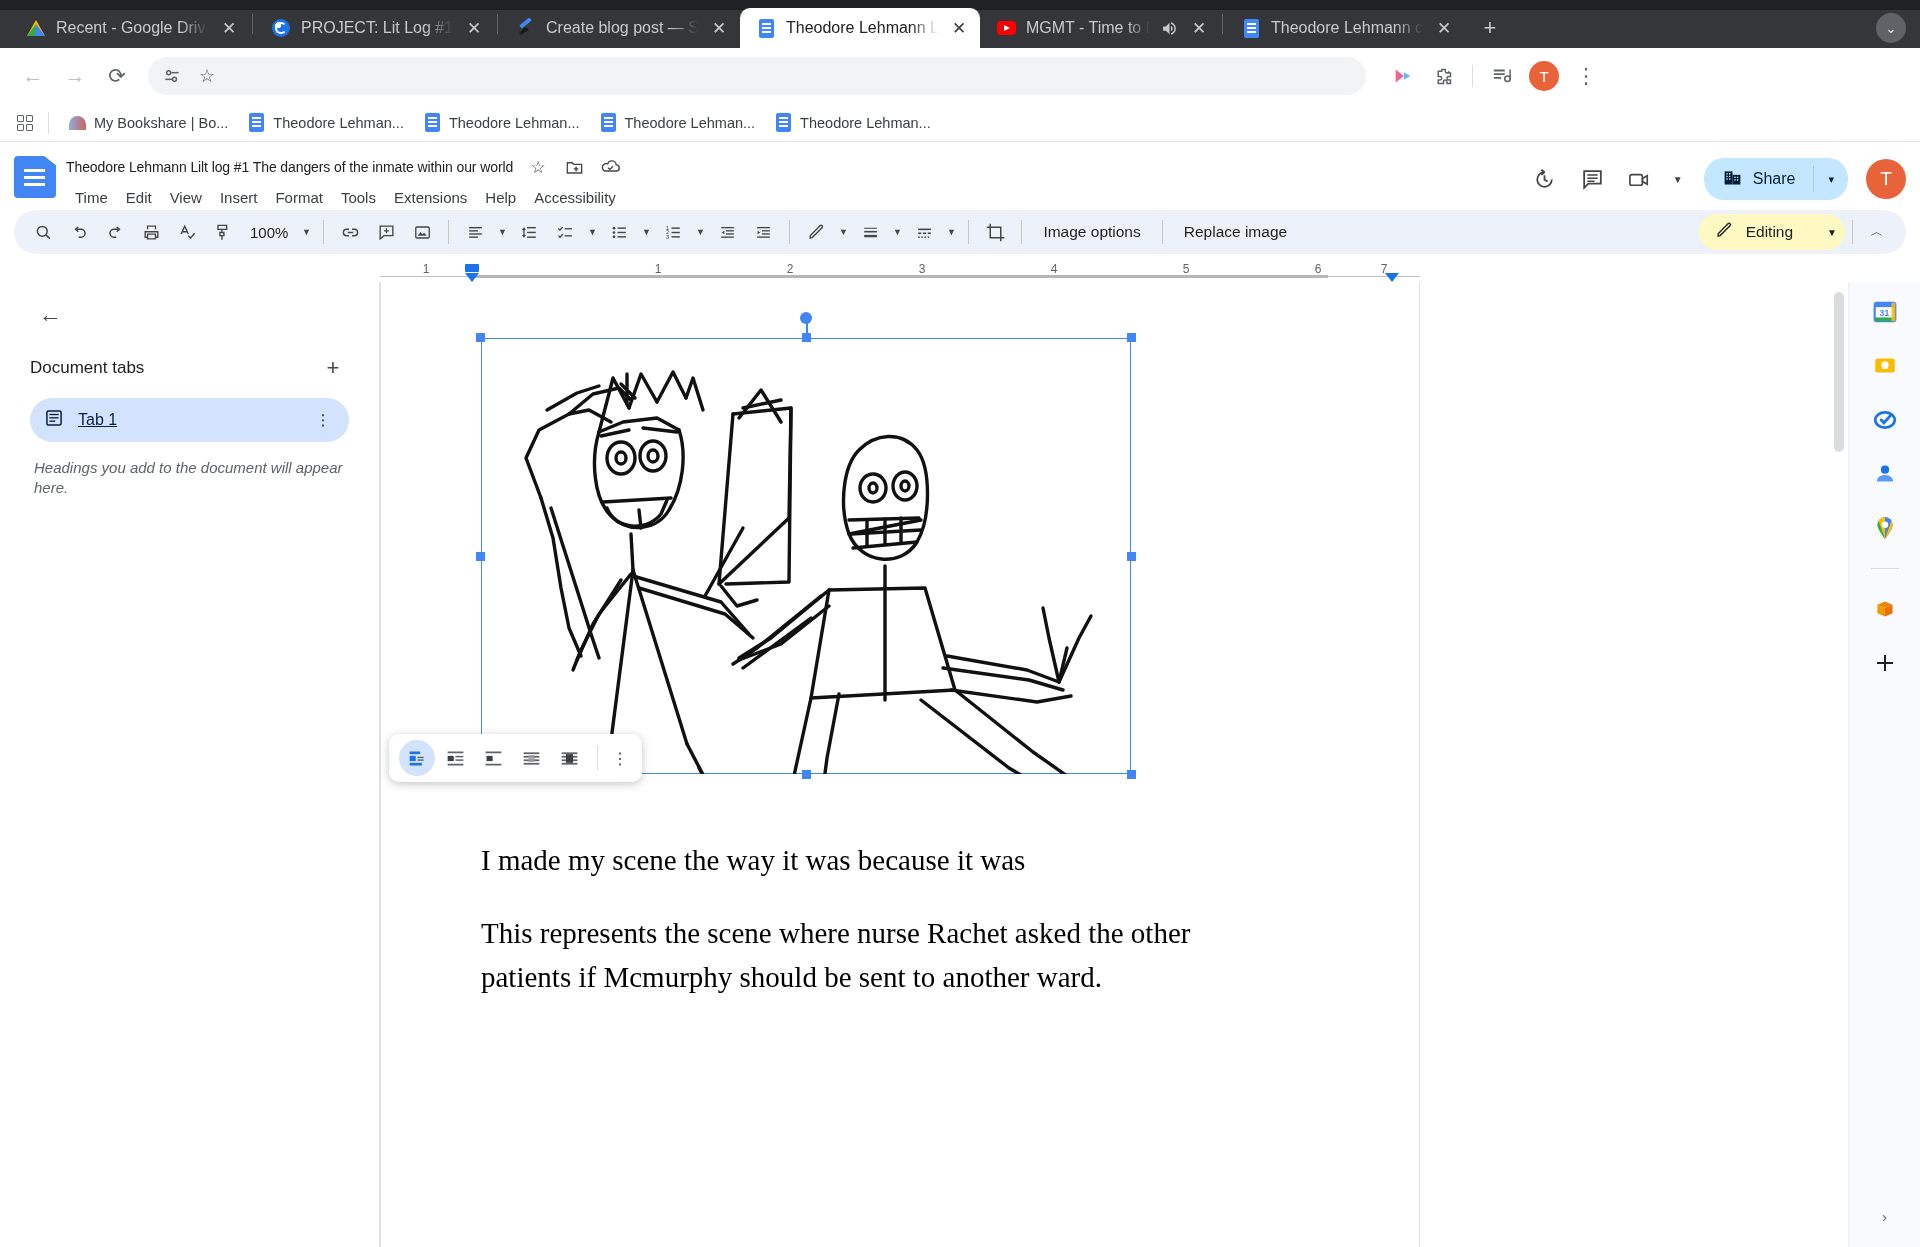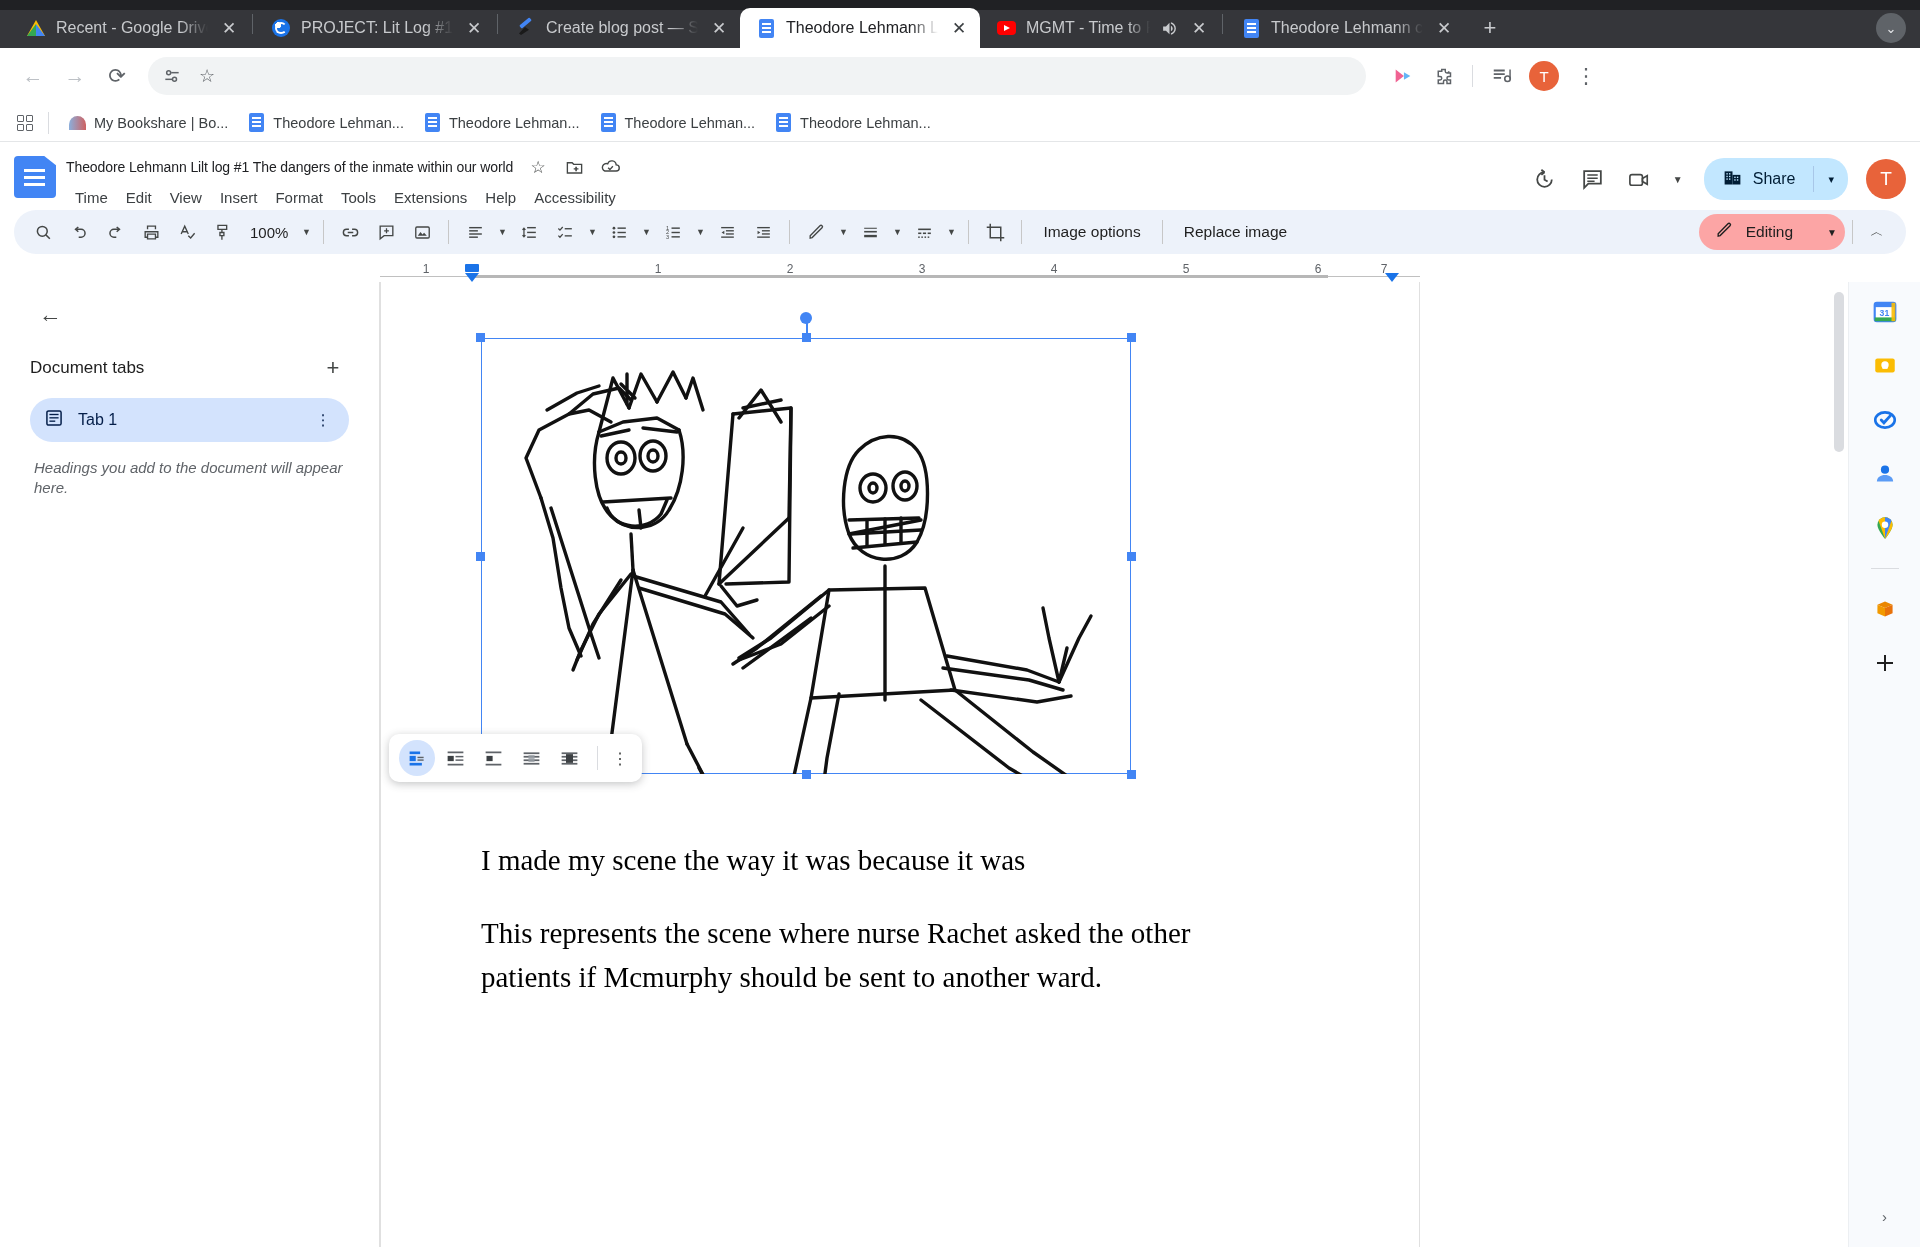--- a/index.html
+++ b/index.html
@@ -185,21 +185,21 @@
   }
   .tb {
     height:34px;min-width:34px;border-radius:6px;display:flex;align-items:center;justify-content:center;
     color:#444746;font-size:16px;padding:0 4px;
   }
   .tb.caret { min-width:16px; font-size:9px; padding:0 2px;}
   .tb-zoom{font-size:15px;color:#1f1f1f;padding:0 8px;}
   .tb-div{width:1px;height:24px;background:#c7c7c7;margin:0 7px;}
   .tb-text{font-size:15.5px;color:#1f1f1f;padding:0 12px;}
   .tb-right{margin-left:auto;display:flex;align-items:center;}
-  .editing-pill{display:flex;align-items:center;gap:12px;background:#fca5a5;border-radius:20px;height:36px;padding:0 8px 0 16px;}
+  .editing-pill{display:flex;align-items:center;gap:12px;background:#fef9c3;border-radius:20px;height:36px;padding:0 8px 0 16px;}
   .editing-label{font-size:15.5px;color:#1f1f1f;}
 
   
   .ruler-row { height: 22px; position:relative; margin-top: 6px; }
   .ruler {
     position:absolute; left:380px; width:1040px; top:4px; height:18px;
   }
   .ruler-base { position:absolute; left:0; right:0; top:12px; height:1px; background:#c0c0c0;}
   .ruler-active { position:absolute; top:11px; height:3px; background:#b7b7b7; }
   .rnum { position:absolute; top:-2px; font-size:12px; color:#5f6368; transform:translateX(-50%);}
@@ -212,21 +212,21 @@
     width: 380px; flex: 0 0 380px; background:#ffffff; padding: 12px 30px 0 30px;
     border-right: 1px solid #e0e0e0;
   }
   .back-arrow{width:40px;height:40px;display:flex;align-items:center;justify-content:center;color:#444746;font-size:23px;margin-bottom:14px;}
   .tabs-head{display:flex;align-items:center;height:40px;margin-bottom:10px;}
   .tabs-head-title{font-size:17px;color:#1f1f1f;font-weight:500;}
   .tabs-add{margin-left:auto;font-size:22px;color:#444746;width:32px;height:32px;display:flex;align-items:center;justify-content:center;}
   .tab-chip{
     display:flex;align-items:center;gap:14px;background:#d3e3fd;border-radius:22px;height:44px;padding:0 14px;
   }
-  .tab-chip-label{font-size:16px;color:#041e49;font-weight:500;}
+  .tab-chip-label{font-size:16px;color:#041e49;font-weight:500;text-decoration:underline;}
   .tab-chip-more{margin-left:auto;color:#041e49;font-size:15px;width:24px;text-align:center;}
   .tabs-hint{font-size:15px;color:#5f6368;font-style:italic;line-height:1.35;margin-top:16px;padding:0 4px;}
 
   .canvas-area { flex:1; position:relative; background:#ffffff; overflow:hidden;}
   .page {
     position:absolute; left: 0px; top: 0; width: 1040px; background:#fff;
     border-left:1px solid #e0e0e0; border-right:1px solid #e0e0e0; height: 100%;
   }
   .doc-content { position:absolute; left: 100px; top: 56px; width: 790px; }
   .doc-para {

